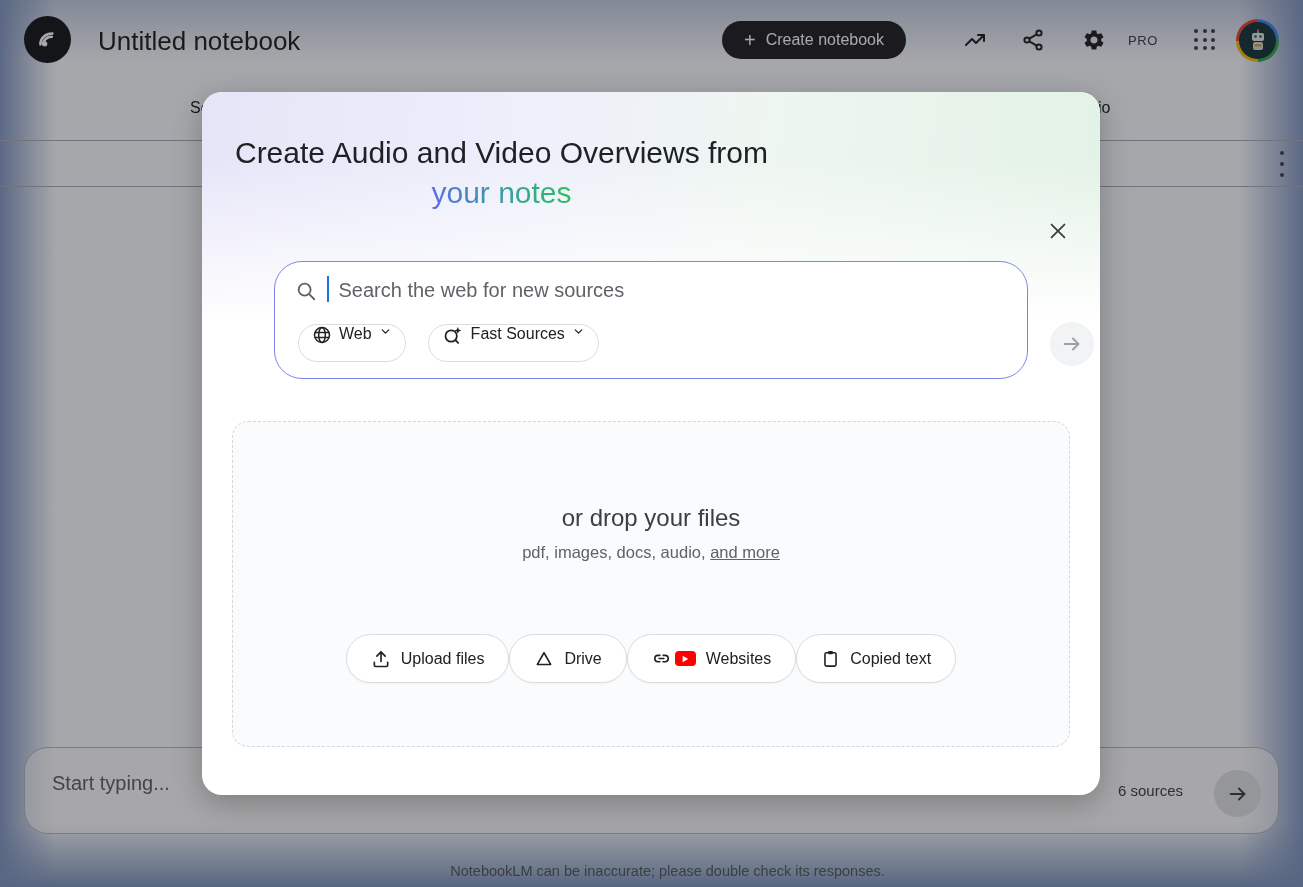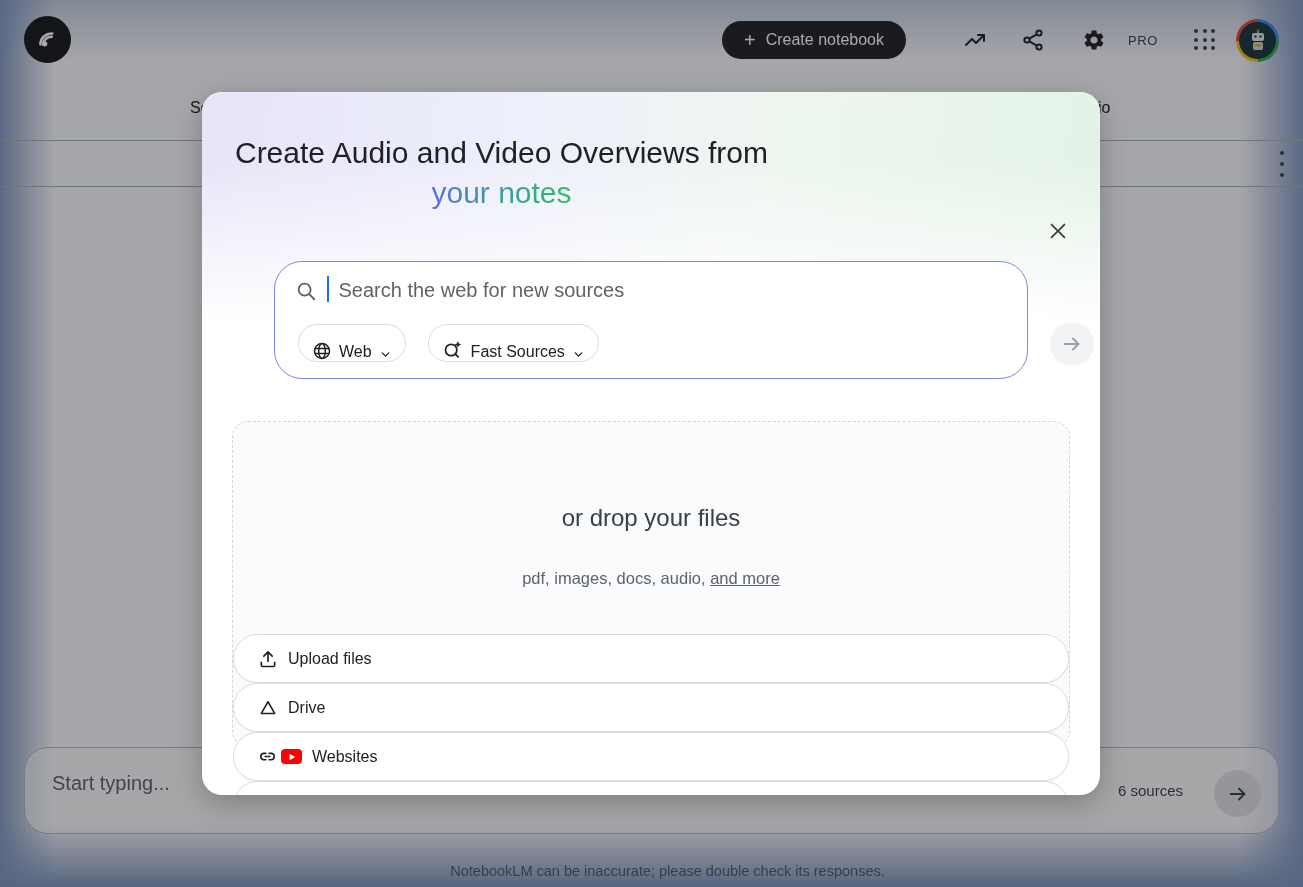--- a/index.html
+++ b/index.html
@@ -89,40 +89,40 @@
     position:absolute; left:72px; top:169px; width:754px; height:118px;
     background:#fff; border:1.5px solid #7a87e6; border-radius:28px;
   }
   .search-row { position:absolute; left:20px; top:14px; display:flex; align-items:flex-end; gap:10px; width:600px; }
   .caret { width:1.5px; height:26px; background:#1a73e8; }
   .search-input { border:none; outline:none; font-size:20px; font-family:inherit;
     color:#202124; width:540px; background:transparent; }
   .search-input::placeholder { color:#5f6368; opacity:1; }
   .chips { position:absolute; left:23px; top:62px; display:flex; gap:22px; }
   .chip {
-    display:flex; align-items:flex-end; gap:7px; height:38px; padding:0 13px;
+    display:flex; align-items:flex-start; gap:7px; height:38px; padding:0 13px;
     border:1px solid #dadce0; border-radius:19px; background:#fff; font-size:16px;
     color:#202124; cursor:pointer; font-family:inherit;
   }
   .search-go {
     position:absolute; left:775px; top:60px; width:44px; height:44px; border-radius:50%;
     background:#f2f3f5; border:none; display:flex; align-items:center; justify-content:center; cursor:pointer;
   }
   
   .dropzone {
     position:absolute; left:30px; top:329px; width:838px; height:326px;
     border:1.5px dashed #d3d7dc; border-radius:16px; background:#fafbfd;
   }
   .drop-heading { position:absolute; left:0; top:82px; width:100%; text-align:center;
     font-size:24px; color:#3c4043; }
-  .drop-sub { position:absolute; left:0; top:147px; width:100%; text-align:center;
+  .drop-sub { position:absolute; left:0; top:121px; width:100%; text-align:center;
     font-size:16.5px; color:#5f6368; }
   .drop-sub .more-link { text-decoration:underline; cursor:pointer; color:#5f6368; }
   .src-buttons { position:absolute; left:0; top:212px; width:100%;
-    display:flex; justify-content:center; gap:0;flex-direction:column; }
+    display:flex; justify-content:center; gap:0; }
   .src-btn {
     display:flex; align-items:center; gap:10px; height:49px; padding:0 24px;
     border:1px solid #dadce0; border-radius:25px; background:#fff; font-size:16px;
     color:#202124; cursor:pointer; font-family:inherit; box-shadow:0 1px 2px rgba(0,0,0,.04);
   }
   .yt-badge { width:21px; height:15px; background:#ff0000; border-radius:4px;
     display:flex; align-items:center; justify-content:center; }
   .yt-badge svg { display:block; }
   svg { display:block; }
 </style>
@@ -134,20 +134,21 @@
   <div class="app">
 
     <div class="topbar">
       <div class="logo-circle">
         <svg width="26" height="26" viewBox="0 0 24 24" fill="none" stroke="#fff" stroke-width="2.4" stroke-linecap="round">
           <path d="M5 16c0-6 5-10 11-10"></path>
           <path d="M7.5 16c0-4 3.5-7 8-7"></path>
           <circle cx="9" cy="15.5" r="2.4" fill="#fff" stroke="none"></circle>
         </svg>
       </div>
+      <div class="nb-title">Untitled notebook</div>
 
       <button class="create-btn">
         <span class="plus">+</span>
         <span>Create notebook</span>
       </button>
 
       <div class="top-icon" style="left:963px;">
         <svg width="24" height="24" viewBox="0 0 24 24" fill="none" stroke="currentColor" stroke-width="2" stroke-linecap="round" stroke-linejoin="round">
           <polyline points="3 17 9 11 13 15 21 7"></polyline>
             <polyline points="15 7 21 7 21 13"></polyline>

